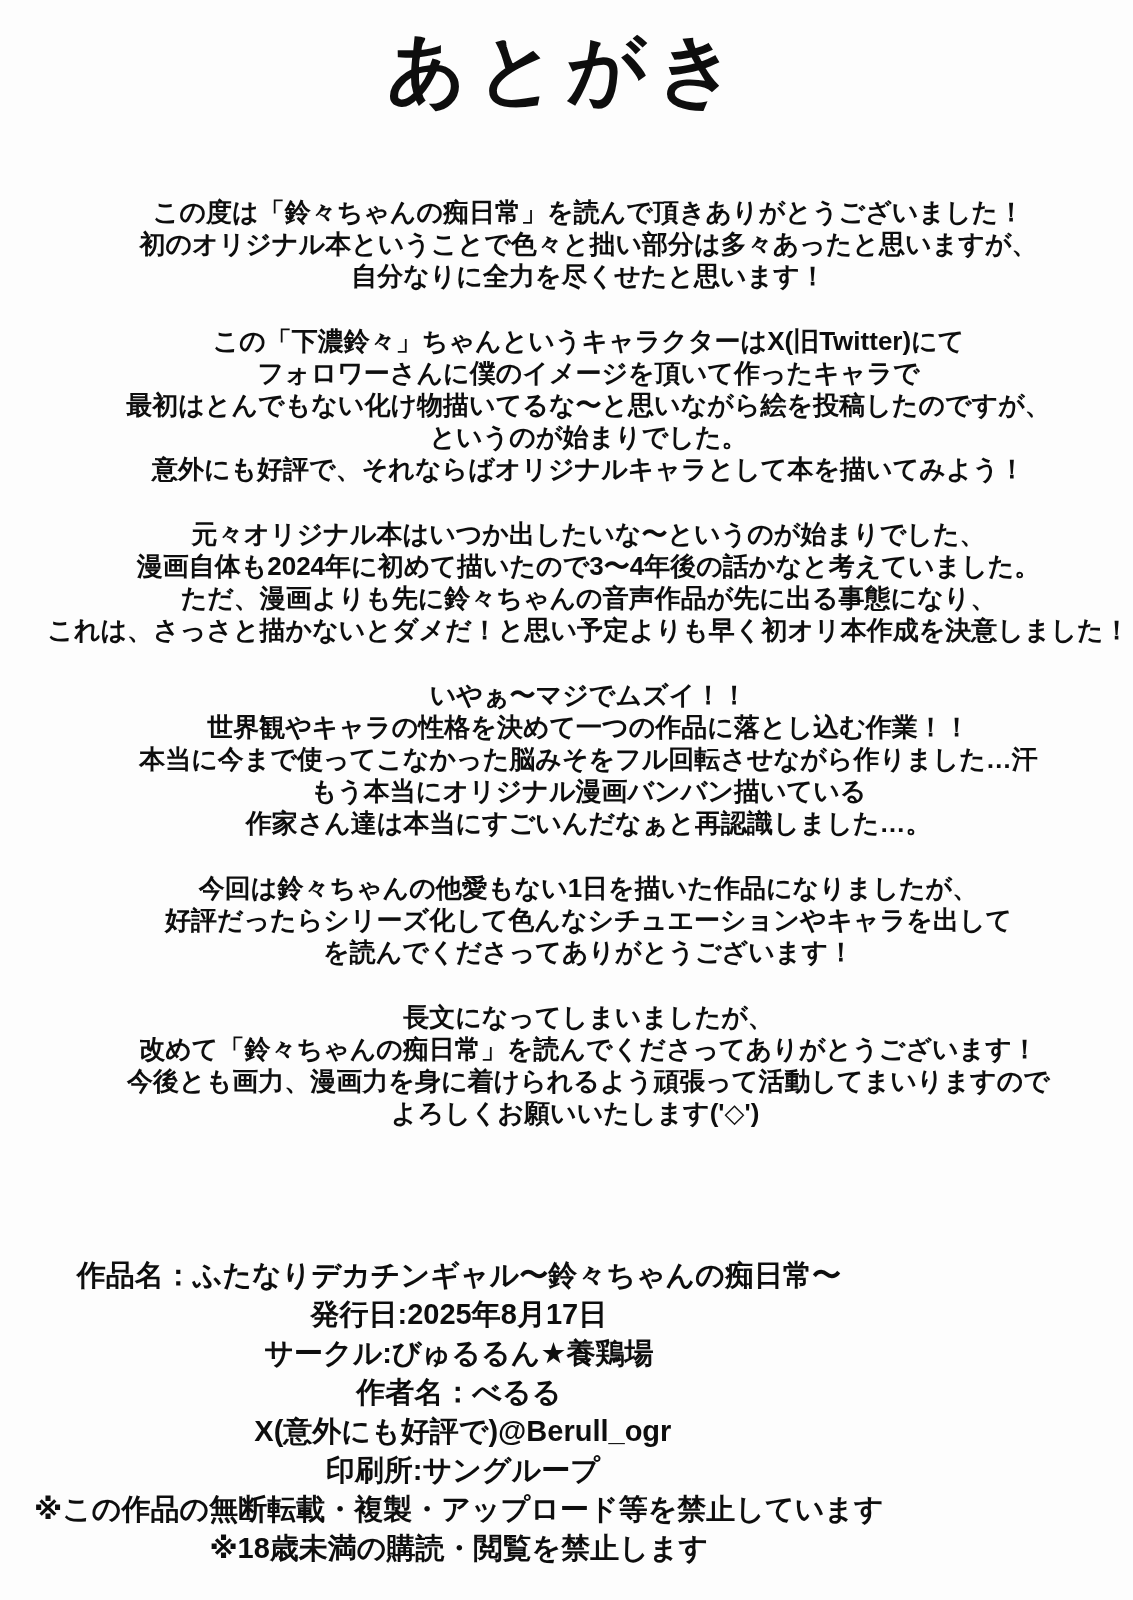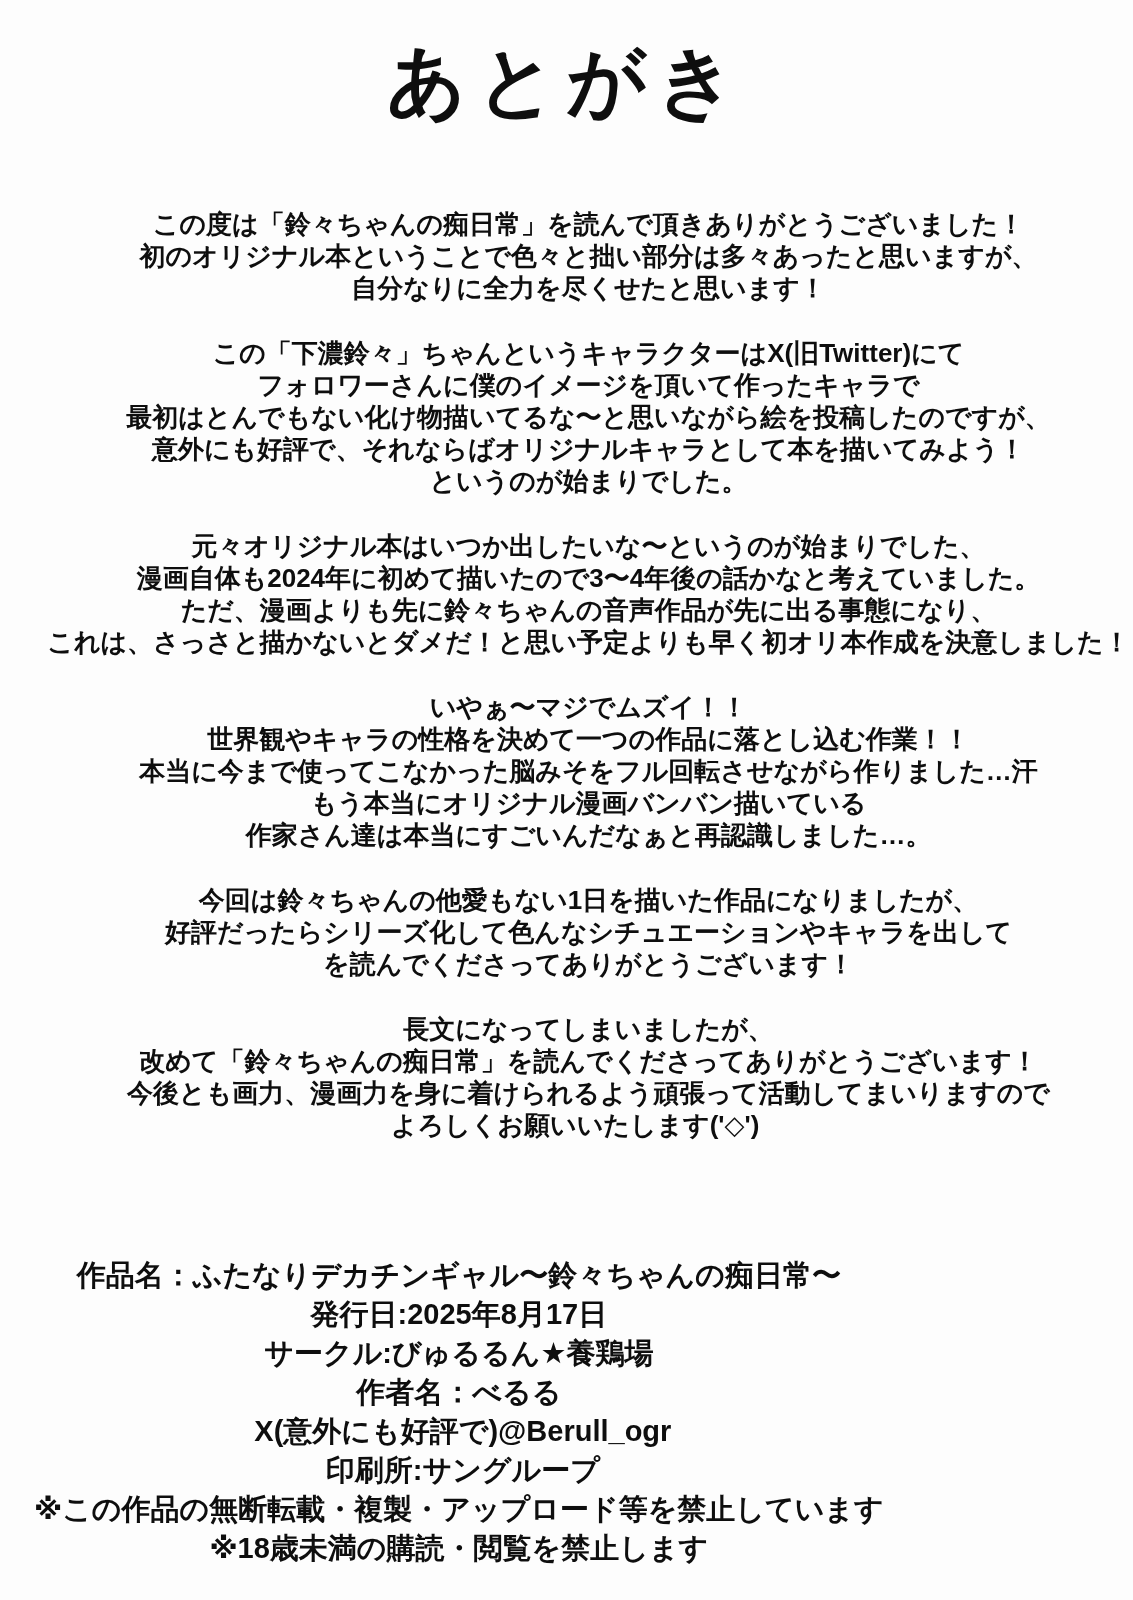--- a/index.html
+++ b/index.html
@@ -9,21 +9,21 @@
   }
   .page {
     position: relative;
     width: 1133px;
     height: 1600px;
     background: #fdfdfd;
     color: #0e0e0e;
     overflow: hidden;
   }
   .title {
-    margin: 12px;
+    margin: 0;
     padding-top: 26px;
     text-align: center;
     font-family: "DejaVu Serif", "Liberation Serif", serif;
     font-weight: 700;
     font-size: 78px;
     line-height: 1.1;
     letter-spacing: 10px;
   }
   .afterword-body {
     margin-top: 84px;
@@ -68,22 +68,22 @@
     <p>
       <span class="line">この度は「鈴々ちゃんの痴日常」を読んで頂きありがとうございました！</span>
       <span class="line">初のオリジナル本ということで色々と拙い部分は多々あったと思いますが、</span>
       <span class="line">自分なりに全力を尽くせたと思います！</span>
     </p>
 
     <p>
       <span class="line">この「下濃鈴々」ちゃんというキャラクターはX(旧Twitter)にて</span>
       <span class="line">フォロワーさんに僕のイメージを頂いて作ったキャラで</span>
       <span class="line">最初はとんでもない化け物描いてるな〜と思いながら絵を投稿したのですが、</span>
+      <span class="line">というのが始まりでした。</span>
       <span class="line">意外にも好評で、それならばオリジナルキャラとして本を描いてみよう！</span>
-      <span class="line">というのが始まりでした。</span>
     </p>
 
     <p>
       <span class="line">元々オリジナル本はいつか出したいな〜というのが始まりでした、</span>
       <span class="line">漫画自体も2024年に初めて描いたので3〜4年後の話かなと考えていました。</span>
       <span class="line">ただ、漫画よりも先に鈴々ちゃんの音声作品が先に出る事態になり、</span>
       <span class="line">これは、さっさと描かないとダメだ！と思い予定よりも早く初オリ本作成を決意しました！</span>
     </p>
 
     <p>

